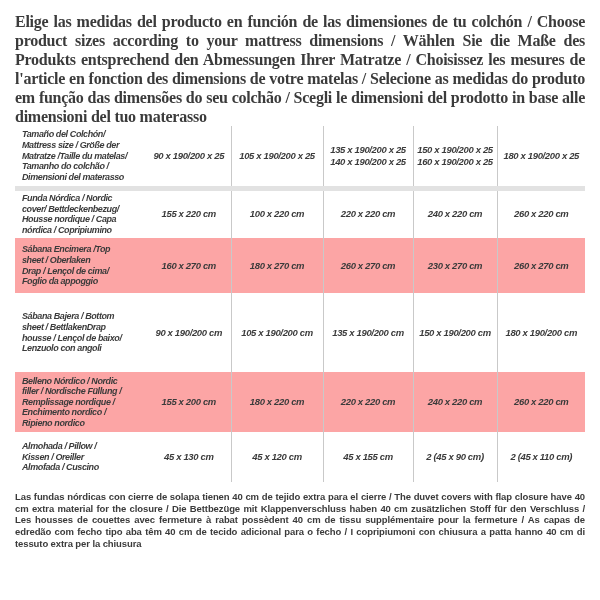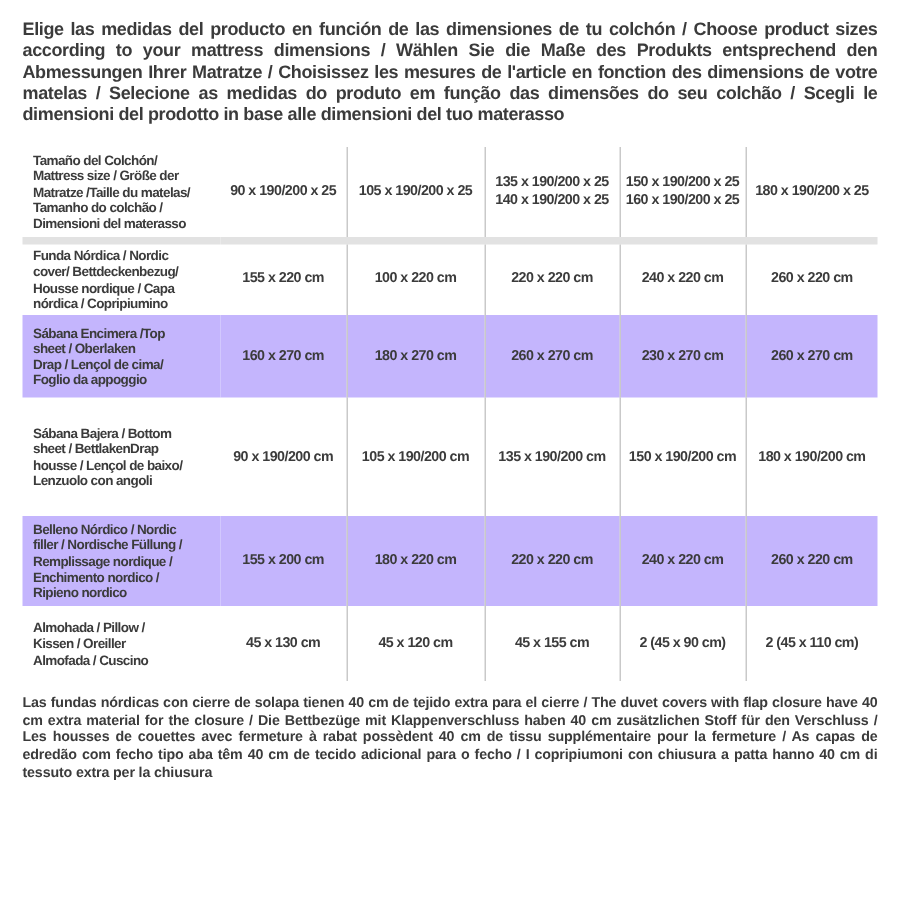--- a/index.html
+++ b/index.html
@@ -1,40 +1,40 @@
 <!DOCTYPE html>
 <html><head>
 <meta charset="utf-8">
 <style>
   * { margin:0; padding:0; box-sizing:border-box; }
   html, body { width:600px; height:600px; background:#ffffff; }
   body { font-family:"Liberation Sans", sans-serif; color:#3b3b3b; }
   .page { padding:12px 15px 0 15px; }
   .intro {
-    font-size:12px; font-weight:700; line-height:1.19;
-    text-align:justify; letter-spacing:-0.25px;
+    font-size:16px; font-weight:700; line-height:1.19;
+    text-align:justify; letter-spacing:-0.25px;font-family:Liberation Serif, serif;
   }
   table.sizes {
     width:570px; border-collapse:collapse; table-layout:fixed;
-    margin-top:15px;
+    font-style:italic;
   }
   table.sizes td { vertical-align:middle; font-weight:700; }
   td.label {
     text-align:left; padding:2px 2px 2px 7px;
     font-size:9px; line-height:1.18; letter-spacing:-0.4px;
     white-space:pre-line;
   }
   td.val {
     text-align:center; padding:2px;
     font-size:9.5px; line-height:1.3; letter-spacing:-0.35px;
     white-space:pre-line;
   }
   td.val + td.val { border-left:1px solid #c9c9c9; }
   tr.head td { border-bottom:5px solid #e2e2e2; }
-  tr.shaded { background:#c4b5fd; }
+  tr.shaded { background:#fca5a5; }
   tr.h62 { height:62px; } tr.h50 { height:50px; } tr.h55 { height:55px; }
   tr.h66 { height:79px; } tr.h60 { height:60px; } tr.h54 { height:54px; }
   .footnote {
     margin-top:9px; font-size:9.5px; font-weight:700; line-height:1.22;
     text-align:justify; letter-spacing:-0.1px;
   }
 </style>
 </head>
 <body>
 

